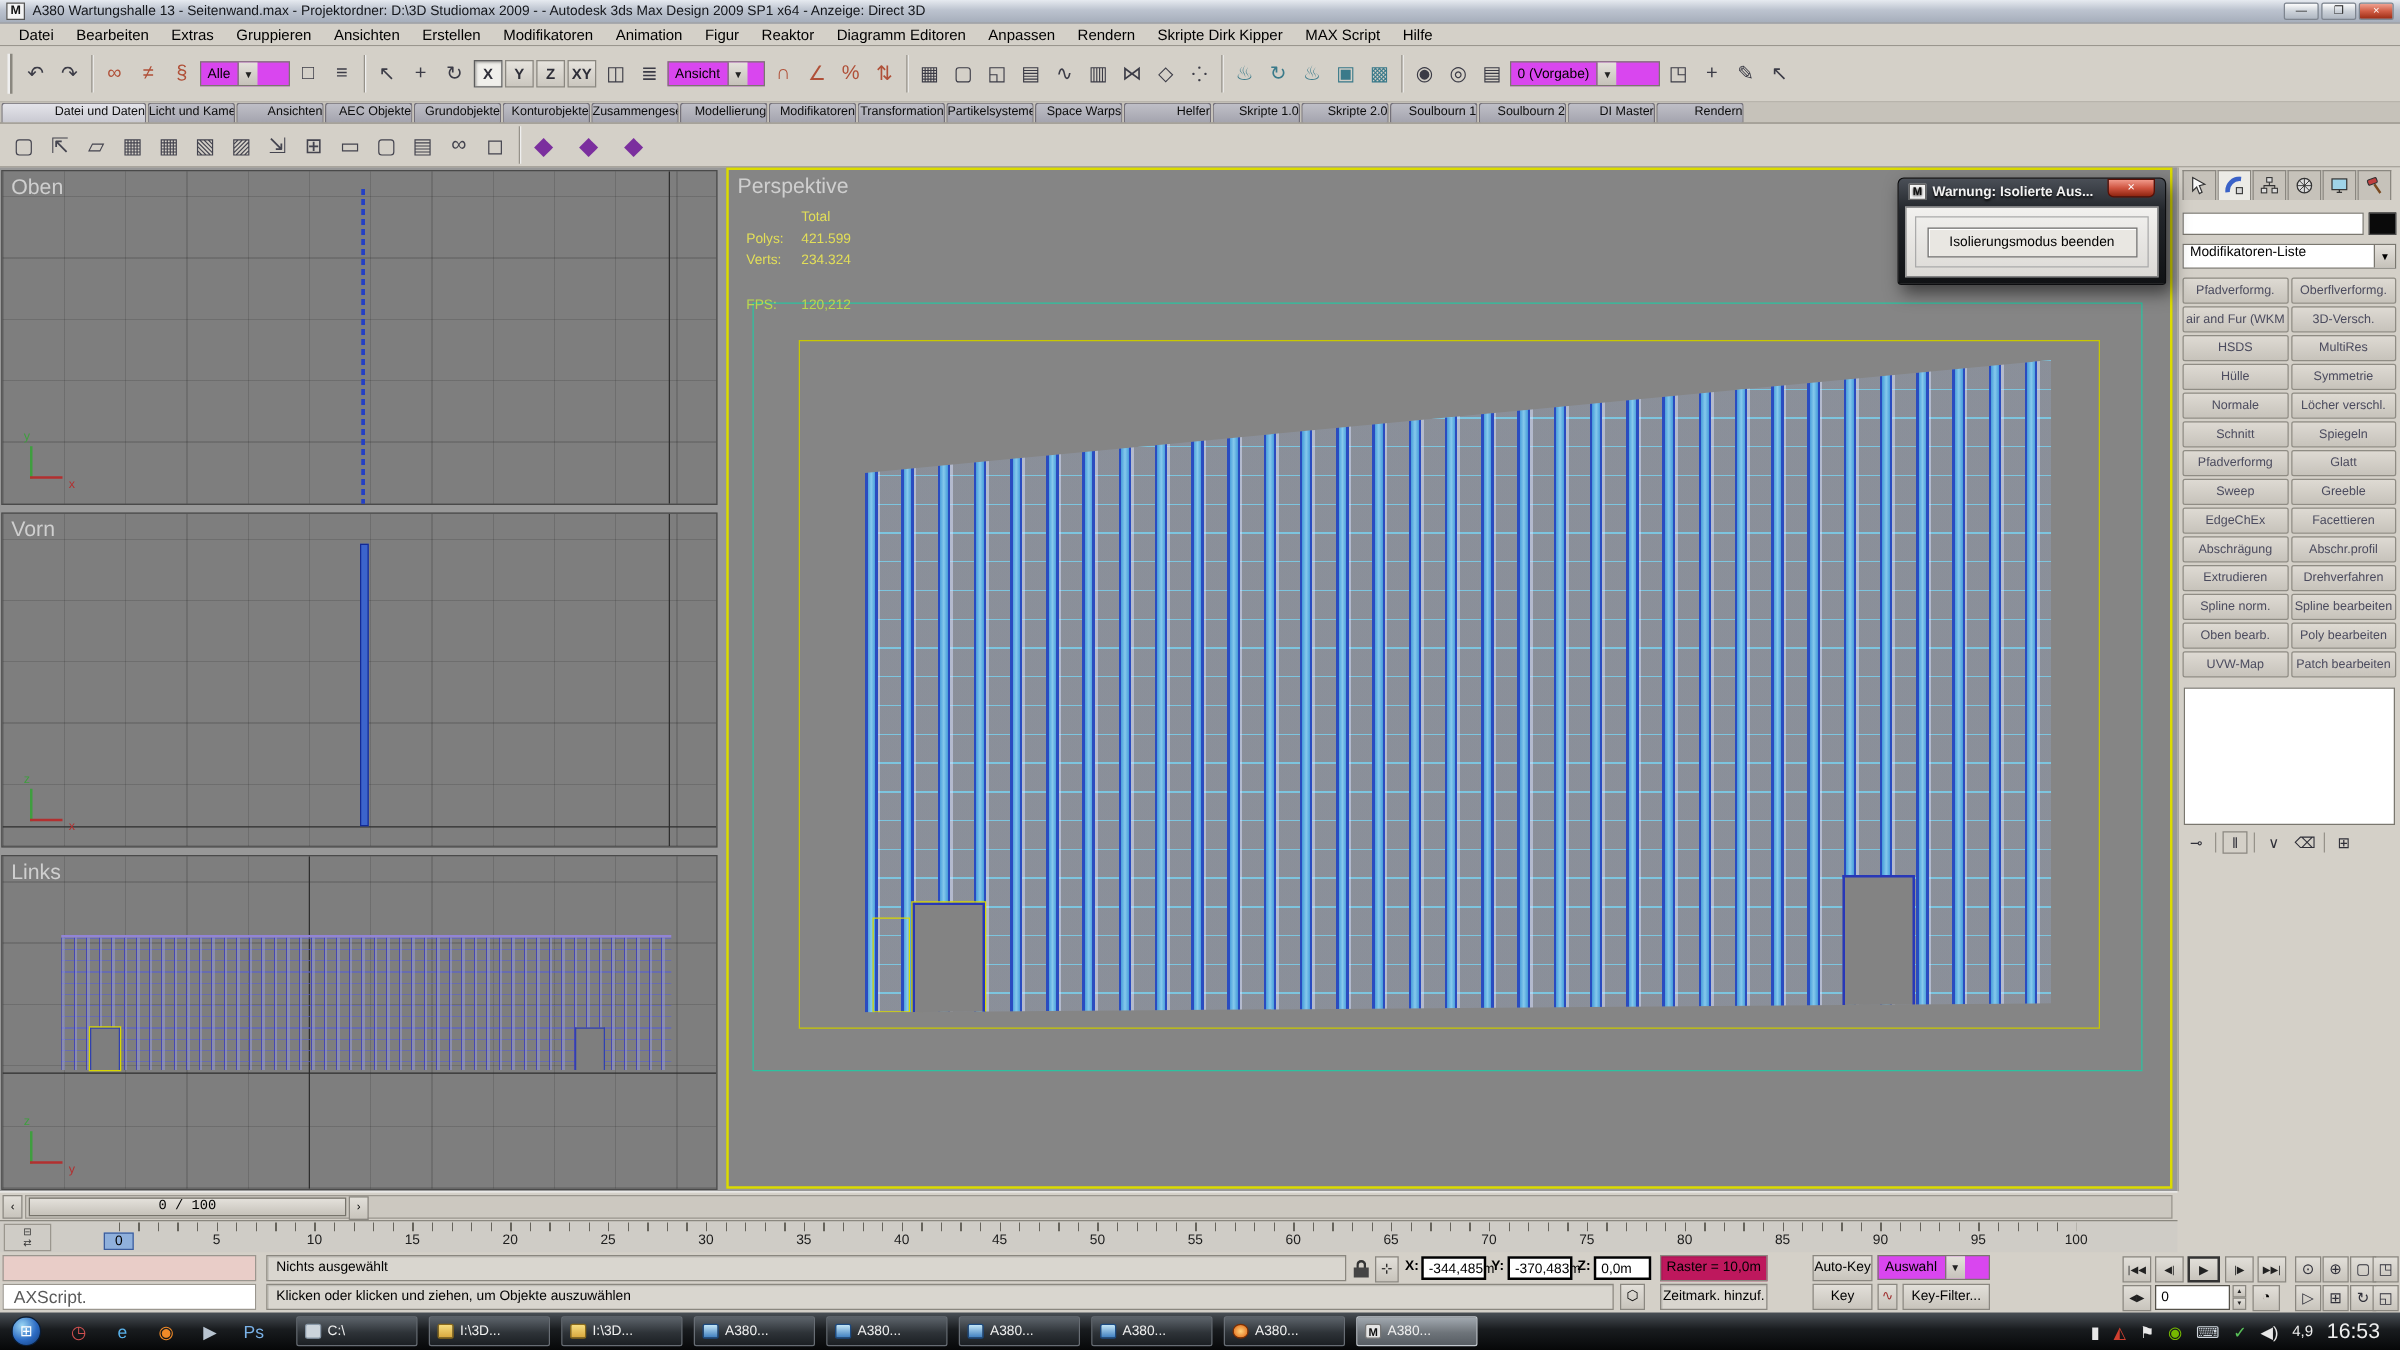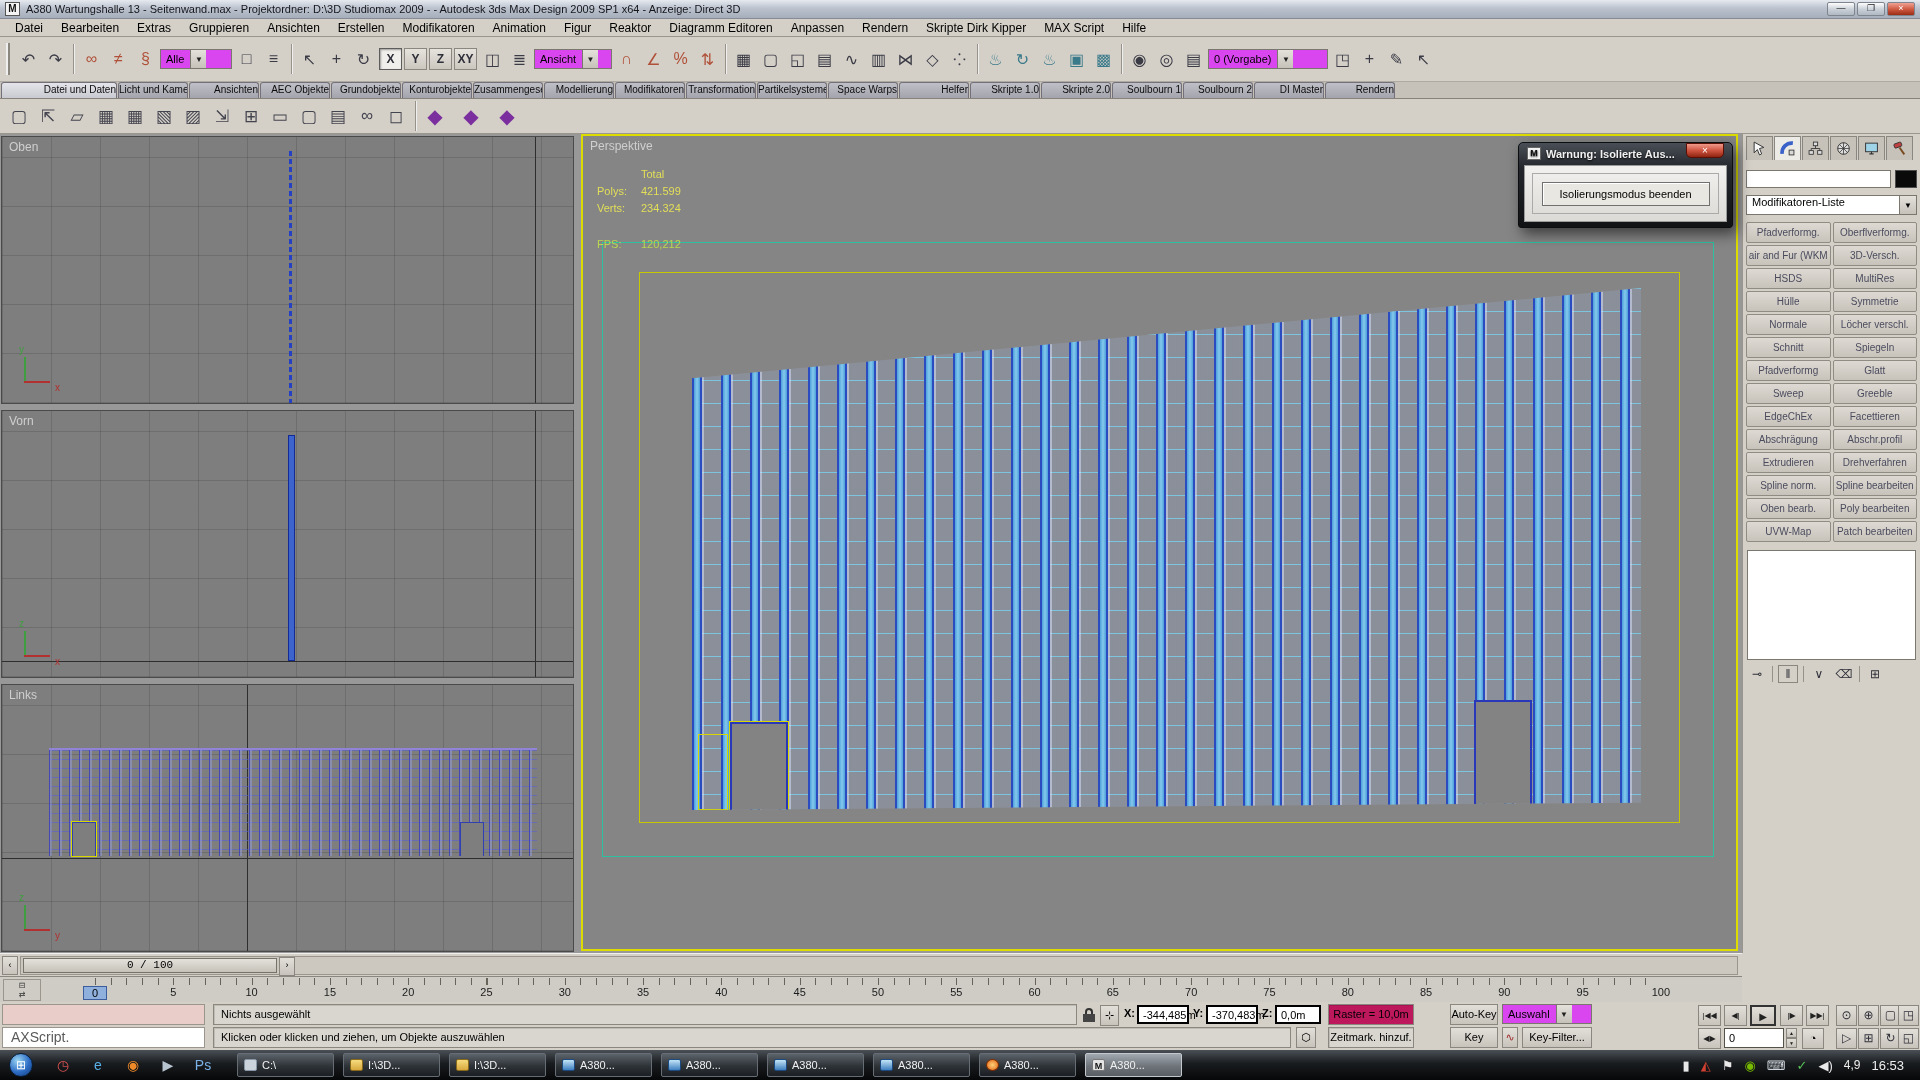--- a/index.html
+++ b/index.html
@@ -40,21 +40,21 @@
 .f-ic.book{color:#7b2f9e;font-size:20px;}
 
 
 .viewports{position:absolute;top:134px;left:0;width:1742px;height:819px;background:#989898;}
 .vp{position:absolute;background:#7e7e7e;border:1px solid #4a4a4a;overflow:hidden;}
 .vp.grid{background-image:repeating-linear-gradient(0deg,rgba(25,25,25,.16) 0 1px,transparent 1px 49px),repeating-linear-gradient(90deg,rgba(25,25,25,.16) 0 1px,transparent 1px 49px);}
 #vp-oben{left:1px;top:2px;width:573px;height:268px;}
 #vp-vorn{left:1px;top:276px;width:573px;height:268px;}
 #vp-links{left:1px;top:550px;width:573px;height:268px;}
 #vp-persp{left:581px;top:0;width:1157px;height:817px;border:2px solid #dcdc00;background:#858585;}
-.vp-label{position:absolute;left:7px;top:3px;font-size:12px;color:#cfcfcf;z-index:5;}
+.vp-label{position:absolute;left:7px;top:3px;font-size:17px;color:#cfcfcf;z-index:5;}
 .dark-vline{position:absolute;width:1px;background:#2e2e2e;top:0;bottom:0;}
 .dark-hline{position:absolute;height:1px;background:#2e2e2e;left:0;right:0;}
 
 .axis-tripod{position:absolute;left:14px;bottom:12px;width:44px;height:44px;z-index:4;}
 .axis-v{position:absolute;left:8px;bottom:8px;width:2px;height:26px;background:#3f9e3f;}
 .axis-h{position:absolute;left:8px;bottom:8px;width:26px;height:2px;background:#b23030;}
 .axis-vl{position:absolute;left:3px;top:-3px;color:#3f9e3f;font-size:10px;}
 .axis-hl{position:absolute;right:0;bottom:-2px;color:#b23030;font-size:10px;}
 
 .stats{position:absolute;left:14px;top:30px;z-index:5;font-size:11px;color:#e3df58;line-height:17px;}
@@ -154,21 +154,21 @@
 .ticon{width:13px;height:12px;border-radius:2px;flex:0 0 auto;font-size:9px;line-height:12px;text-align:center;color:#111;}
 .k-drive .ticon{background:#ccd4db;border:1px solid #8897a6;}
 .k-folder .ticon{background:linear-gradient(#f6dc7e,#d8a83e);border:1px solid #8a6a1a;}
 .k-app .ticon{background:linear-gradient(#c2e5f6,#3f7fc0);border:1px solid #1c4a80;}
 .k-ff .ticon{background:radial-gradient(#ffd27a,#e06010);border-radius:50%;border:1px solid #7e2f00;}
 .k-max .ticon{background:#e4e4e4;border:1px solid #777;font-weight:bold;}
 .k-max .ticon::after{content:"M";}
 .tray{margin-left:auto;display:flex;align-items:center;gap:11px;padding-right:16px;color:#eee;}
 .tray-ic{font-size:13px;}
 .tray-text{font-size:12px;}
-.tray-time{font-size:13px;}
+.tray-time{font-size:17px;}
 
 
 #dialog{position:absolute;left:1518px;top:142px;width:215px;height:86px;background:linear-gradient(#4a4f57,#23262b 30%,#101214);border:1px solid #0c0d0f;border-radius:5px 5px 3px 3px;box-shadow:4px 6px 14px rgba(0,0,0,.55);z-index:20;}
 .dlg-title{position:absolute;left:8px;top:4px;display:flex;align-items:center;gap:5px;color:#f2f2f2;font-size:11px;font-weight:bold;text-shadow:0 1px 2px #000;}
 .dlg-ico{width:14px;height:13px;background:#f4f4f4;border:1px solid #666;color:#111;font-size:9px;line-height:11px;text-align:center;font-weight:bold;}
 .dlg-close{position:absolute;right:8px;top:0;width:38px;height:15px;background:linear-gradient(#f0998a,#cf5440 50%,#8e2410);border:1px solid #5a0f04;border-radius:0 0 5px 5px;color:#fff;font-size:10px;line-height:13px;text-align:center;}
 .dlg-body{position:absolute;left:5px;top:22px;right:5px;bottom:5px;background:linear-gradient(#f2f1ef,#dcdad6);border:1px solid #9a9a9a;}
 .dlg-inner{position:absolute;left:7px;top:7px;right:7px;bottom:7px;border:1px solid #aaa;display:flex;align-items:center;justify-content:center;}
 .dlg-btn{width:168px;height:24px;background:#e9e7e2;border:1px solid #707070;box-shadow:inset 1px 1px 0 #fff;font-size:11px;font-family:"Liberation Sans",sans-serif;}
 </style>

